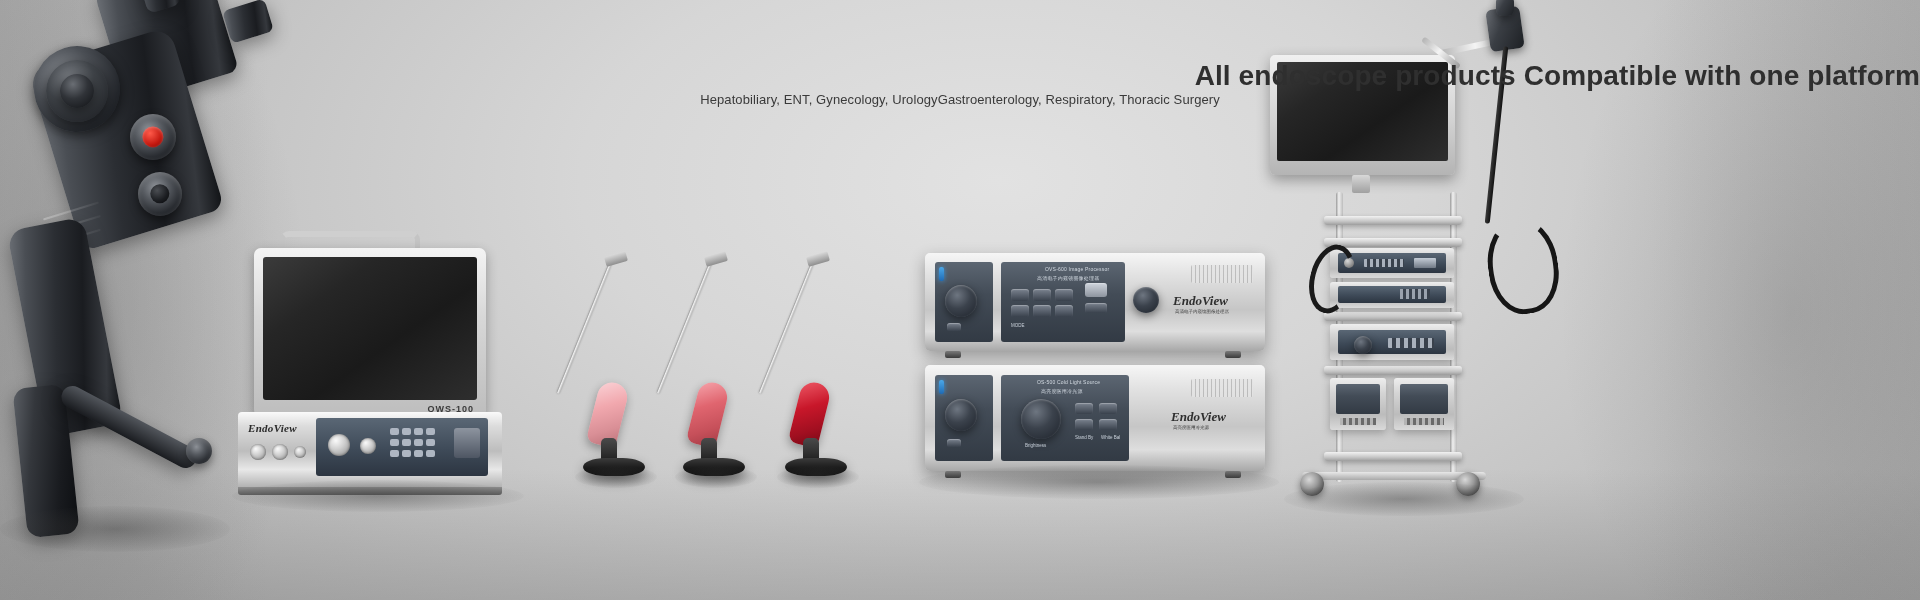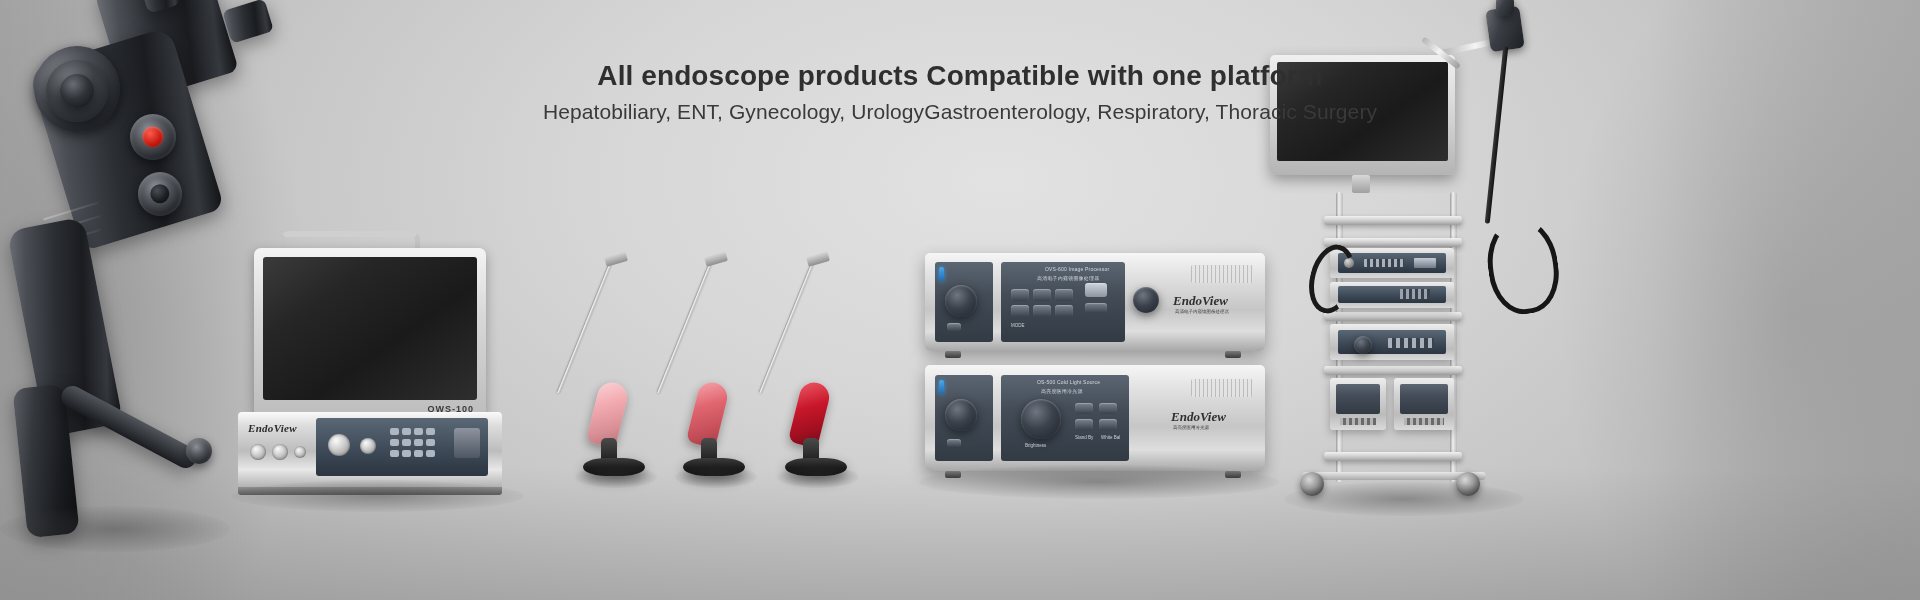--- a/index.html
+++ b/index.html
@@ -44,29 +44,29 @@
     color:#3a3a3a;
     line-height:1.05;
     text-shadow:1px 2px 3px rgba(255,255,255,.55);
     white-space:nowrap;
   }
   #subheadline {
     margin-top:8px;
     font-size:28px; font-weight:700; letter-spacing:.1px;
     color:#2f2f2f;
     white-space:nowrap;
+    text-align:right;
   }
   #dept-cn {
     margin-top:40px;
     font-size:18px; font-weight:400; color:#3d3d3d;
     letter-spacing:.4px; white-space:nowrap;
   }
   #dept-en {
-    margin-top:8px;
-    font-size:21px; font-weight:400; color:#3a3a3a;
+    font-size:13px; font-weight:400; color:#3a3a3a;
     letter-spacing:.1px; white-space:nowrap;
   }
 
   
   .prod { position:absolute; z-index:20; }
   .floor-shadow {
     position:absolute; border-radius:50%;
     background:radial-gradient(ellipse at center, rgba(60,60,60,.42) 0%, rgba(60,60,60,.16) 48%, rgba(60,60,60,0) 76%);
     z-index:10;
   }

